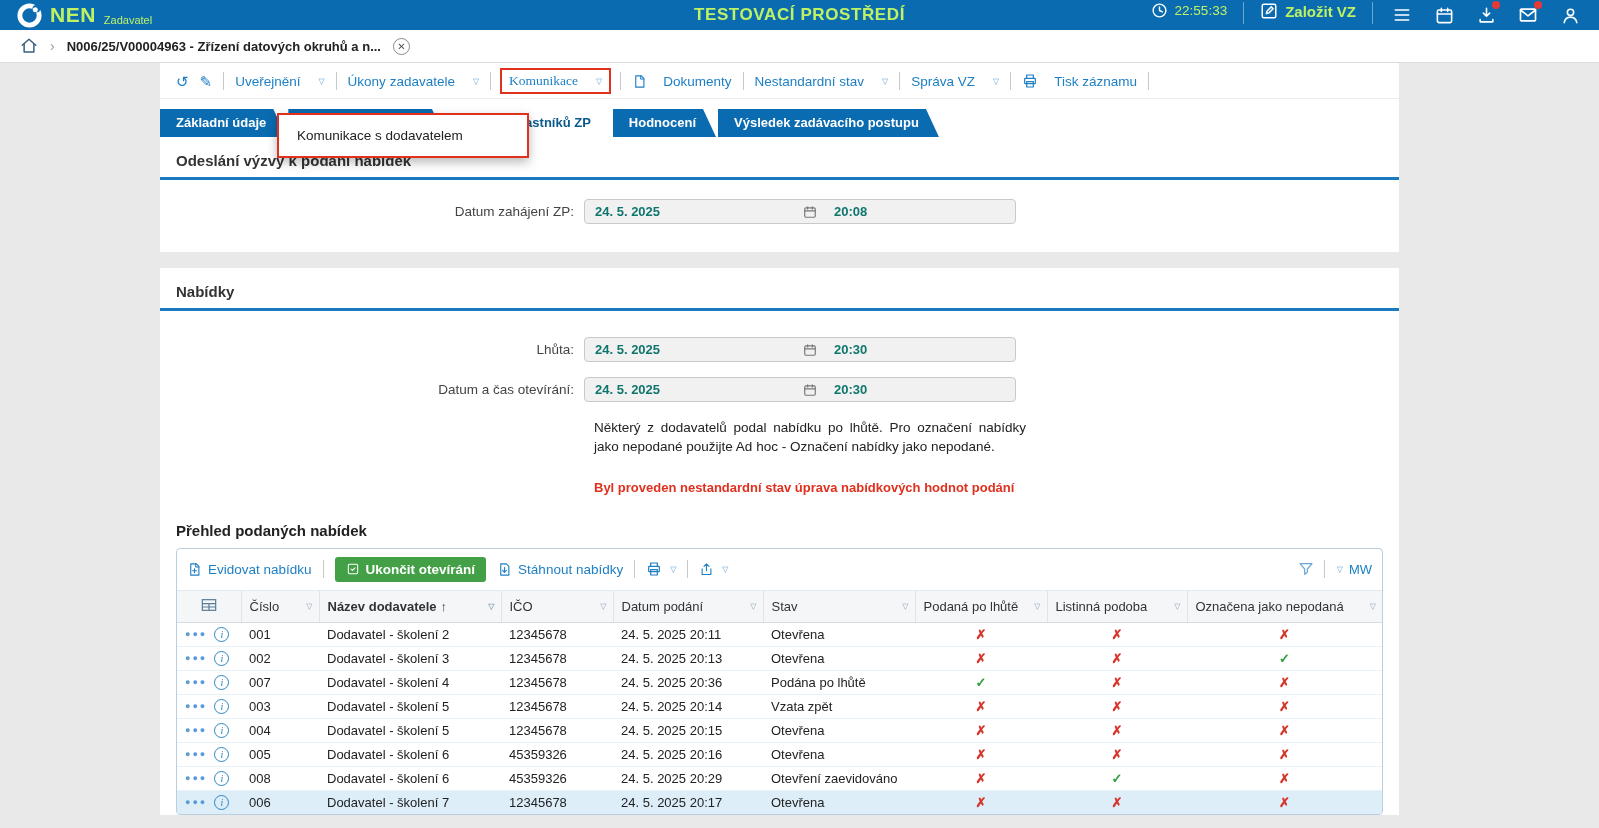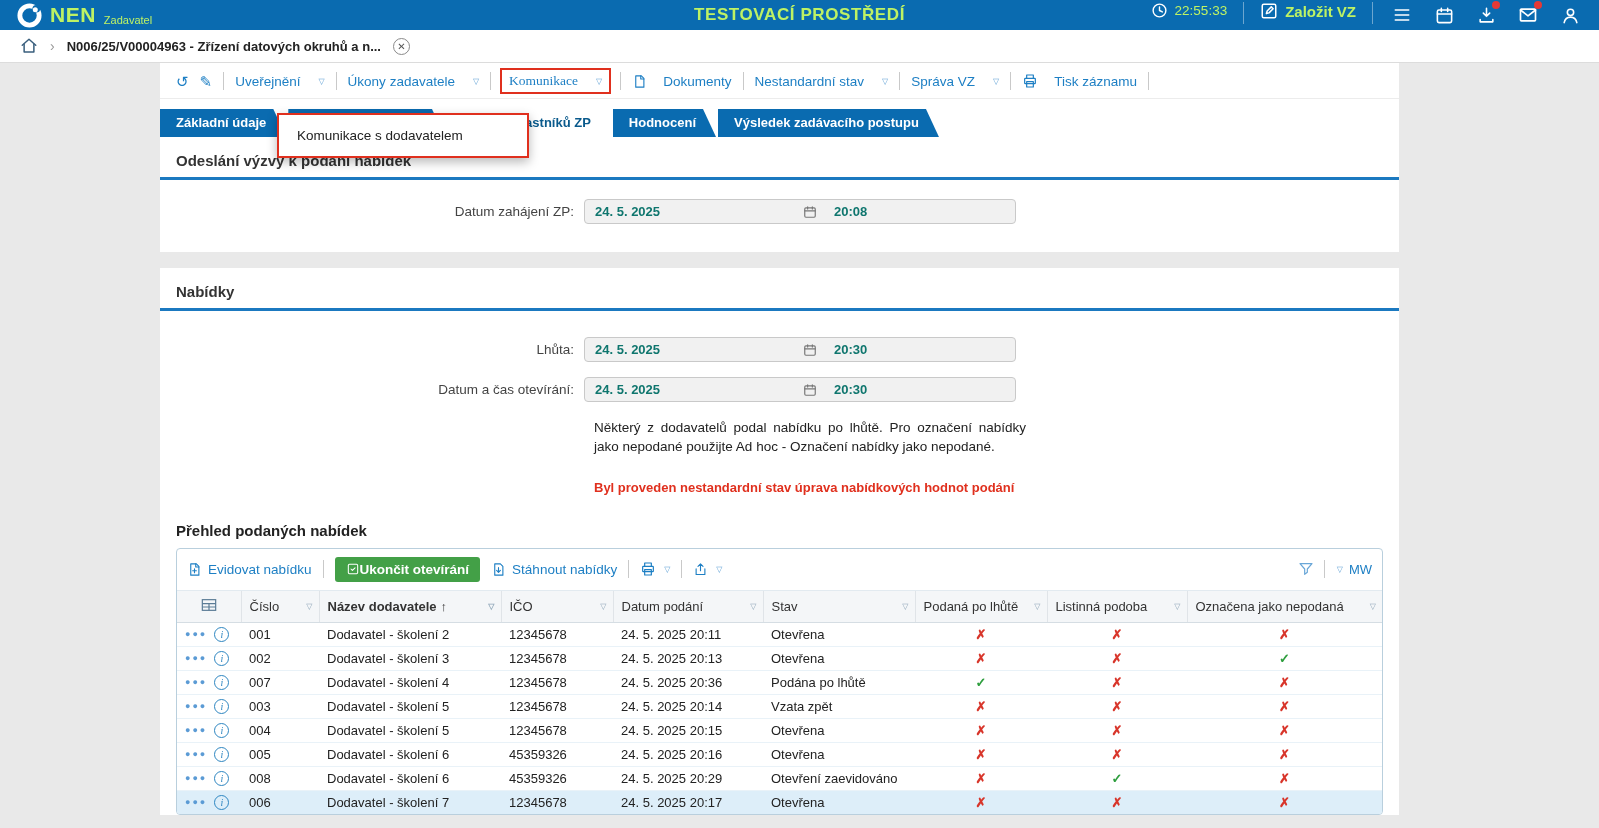--- a/index.html
+++ b/index.html
@@ -66,21 +66,21 @@
   svg.gcal { stroke:#777; fill:none; stroke-width:2; stroke-linecap:round; }
   .ftime { width:190px; padding-left:9px;margin-left:8px; }
   .note { margin:17px 0 0 434px; width:432px; font-size:13.5px; color:#222; text-align:justify; line-height:1.4; }
   .warning { margin:23px 0 0 434px; font-size:13px; font-weight:bold; color:#e0301e; }
   .tbl-title { font-size:15px; font-weight:bold; color:#222; margin:27px 0 9px 16px; }
 
   
   .twrap { margin:0 16px 14px; border:1px solid #b9cfdd; border-radius:4px; overflow:hidden; background:#fff; }
   .ttoolbar { display:flex; align-items:center; gap:11px; padding:8px 10px; border-bottom:1px solid #e2eaf0; font-size:13.5px; color:#1d7fc4; }
   .tlink { display:flex; align-items:center; gap:6px; cursor:pointer; white-space:nowrap; }
-  .greenbtn { display:flex; align-items:center; background:#43a047; color:#fff; font-weight:bold; font-size:13.5px; border:none; border-radius:3px; padding:5px 11px; cursor:pointer; }
+  .greenbtn { display:flex; align-items:center; gap:6px; background:#43a047; color:#fff; font-weight:bold; font-size:13.5px; border:none; border-radius:3px; padding:5px 11px; cursor:pointer; }
   svg.gicon { stroke:#fff; fill:none; stroke-width:1.8; stroke-linecap:round; stroke-linejoin:round; }
   .ttb-right { margin-left:auto; display:flex; align-items:center; gap:10px; }
   .mw-label { font-size:13px; color:#1d7fc4; }
 
   table.grid { width:100%; border-collapse:collapse; table-layout:fixed; font-size:13px; }
   .grid thead th { background:#f4f6f8; font-weight:normal; color:#333; text-align:left; padding:8px 18px 8px 8px; border-right:1px solid #e0e4e8; border-bottom:1px solid #d5dde3; position:relative; white-space:nowrap; overflow:hidden; }
   .grid thead th:last-child { border-right:none; }
   .grid thead th.sorted { font-weight:bold; }
   .fcaret { position:absolute; right:6px; top:50%; transform:translateY(-50%); font-size:8px; color:#93a9bb; }
   .sort-arrow { font-weight:bold; color:#333; margin-left:4px; }

